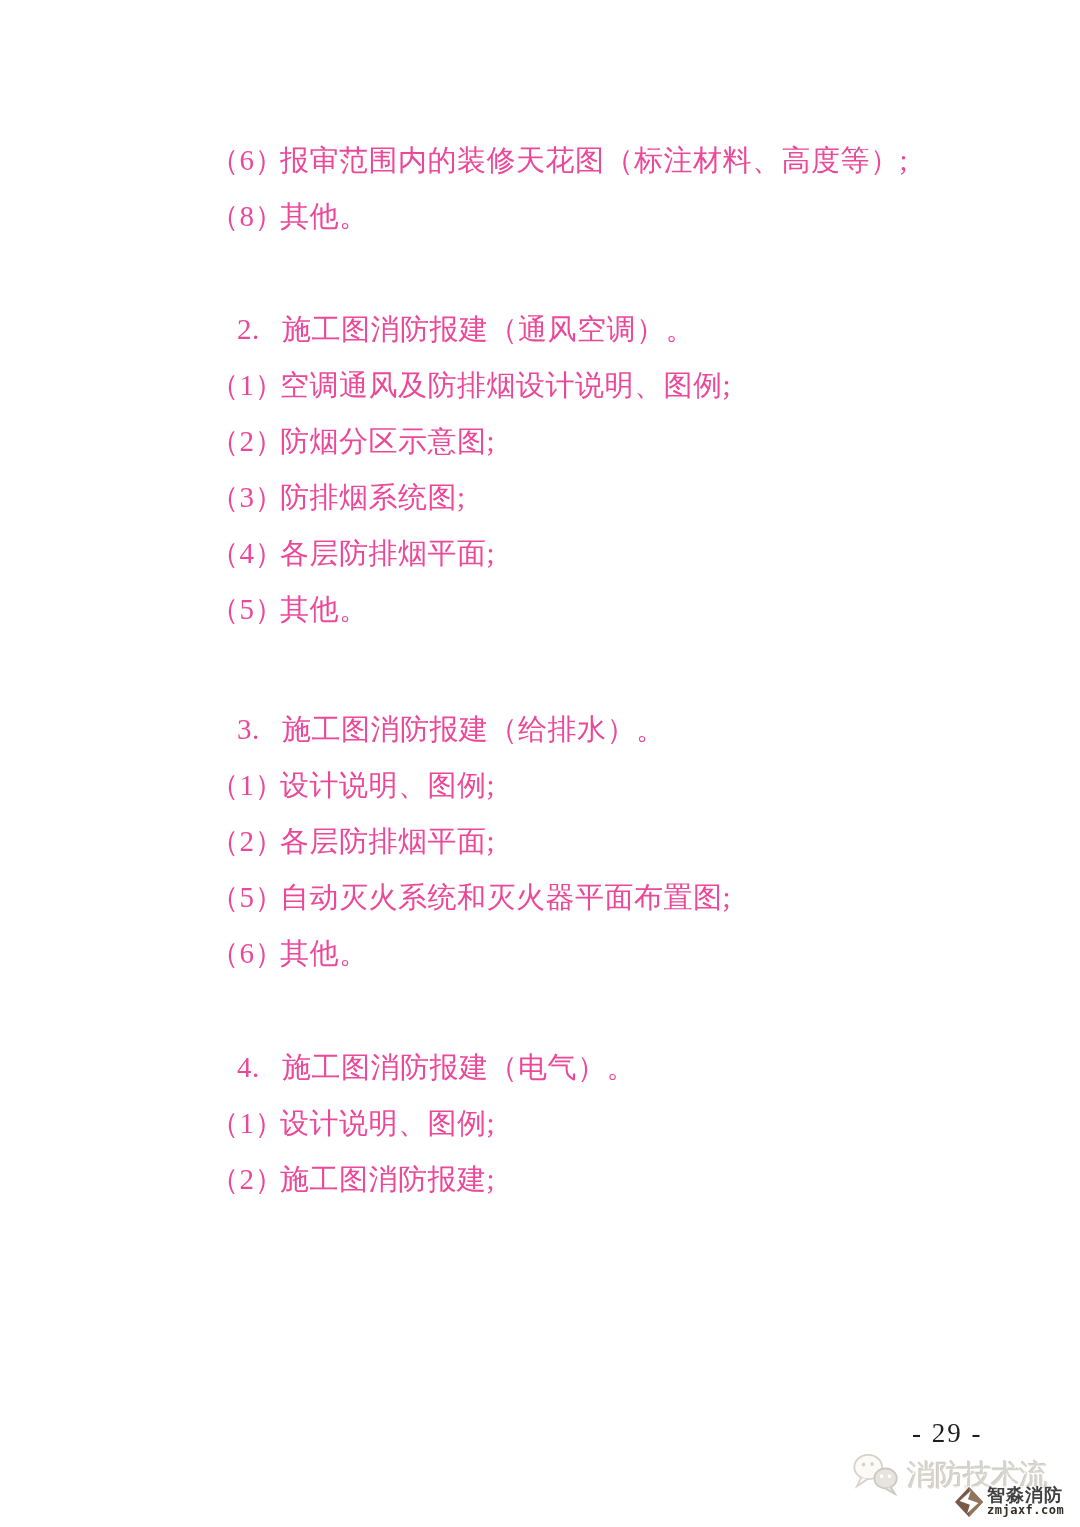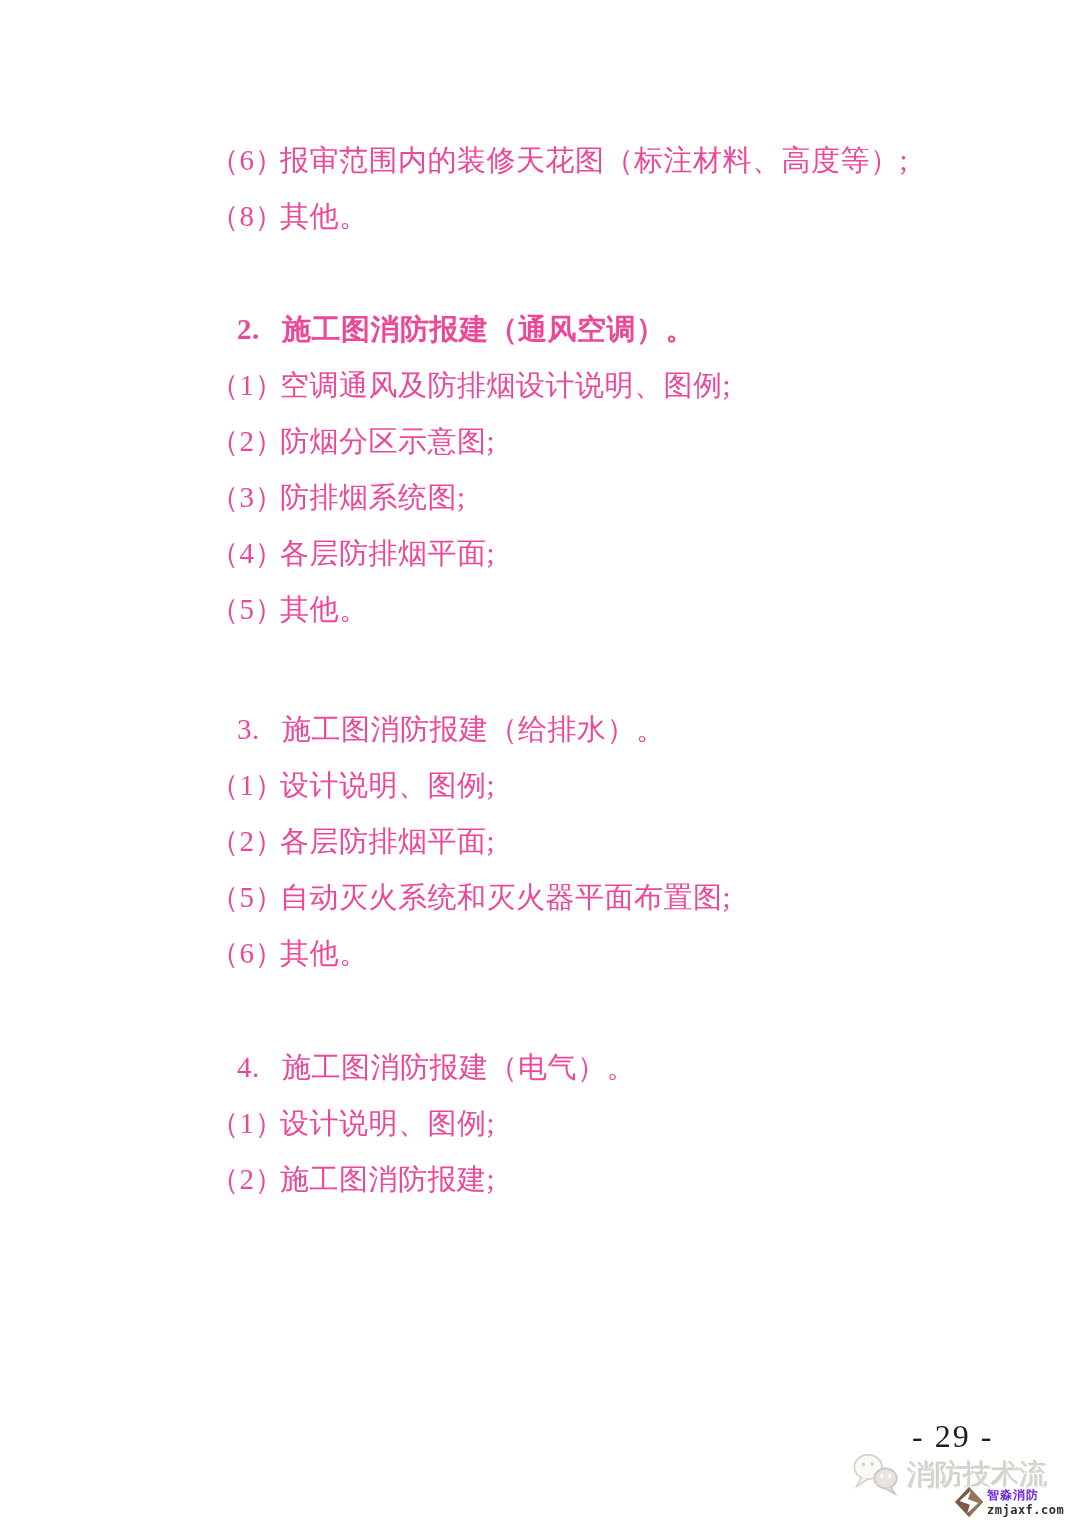--- a/index.html
+++ b/index.html
@@ -29,29 +29,29 @@
     height: 56px;
     color: #ec4899;
     letter-spacing: 0.5px;
   }
   .marker {
     display: inline-block;
     width: 70px;
   }
   .header { padding-left: 27px; }
   .header .marker { width: 45px; }
-  .g1 { margin-top: 57px; font-weight: bold; }
+  .g1 { margin-top: 57px; }
   .g2 { margin-top: 64px; }
   .g3 { margin-top: 58px; }
 
   .page-number {
     position: absolute;
     left: 912px;
     top: 1418px;
-    font-size: 32px;
+    font-size: 27px;
     letter-spacing: 2px;
     color: #1e1e1e;
   }
 
   .watermark-row {
     position: absolute;
     left: 850px;
     top: 1452px;
     display: flex;
     align-items: flex-end;
@@ -71,23 +71,23 @@
     left: 954px;
     top: 1486px;
     display: flex;
     align-items: center;
     gap: 3px;
     z-index: 2;
     background: rgba(255,255,255,0.6);
   }
   .brand-text { display: flex; flex-direction: column; }
   .brand-title {
-    font-size: 12px;
+    font-size: 18px;
     font-weight: bold;
-    color: #6d28d9;
+    color: #404040;
     letter-spacing: 1px;
     line-height: 16px;
     font-family: Liberation Sans, sans-serif;
   }
   .brand-domain {
     font-size: 12px;
     font-weight: bold;
     color: #342e29;
     line-height: 14px;
     letter-spacing: 0.5px;

